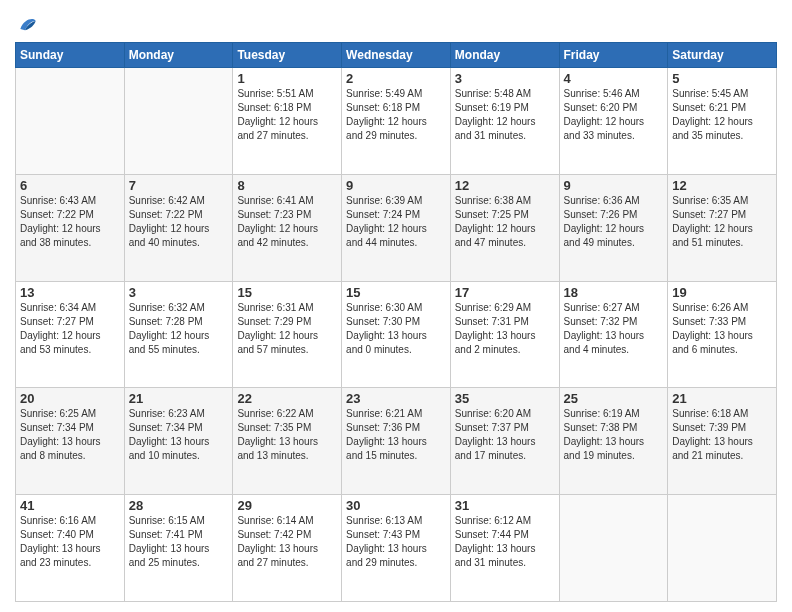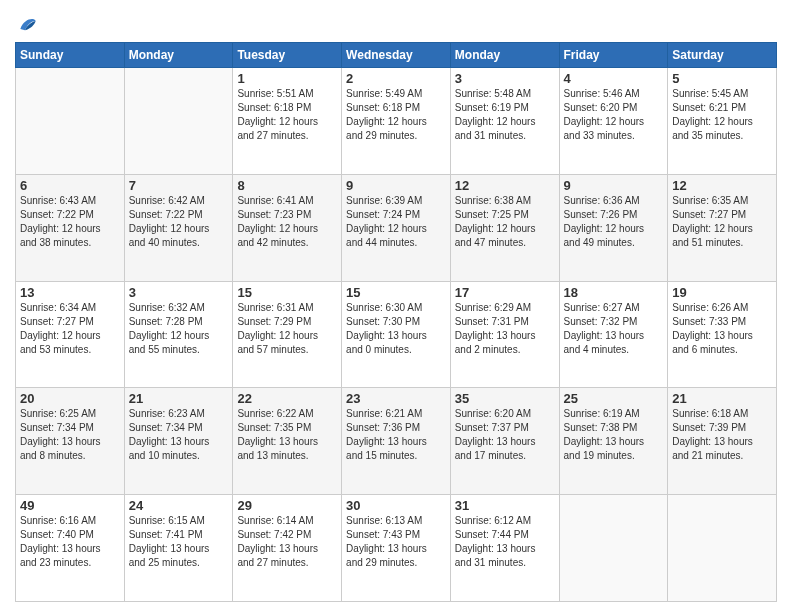--- a/index.html
+++ b/index.html
@@ -253,25 +253,25 @@
               <span class="day-number">25</span>
               <div class="day-info">Sunrise: 6:19 AM<br>Sunset: 7:38 PM<br>Daylight: 13 hours and 19 minutes.</div>
             </td>
             <td>
               <span class="day-number">21</span>
               <div class="day-info">Sunrise: 6:18 AM<br>Sunset: 7:39 PM<br>Daylight: 13 hours and 21 minutes.</div>
             </td>
           </tr>
           <tr>
             <td>
-              <span class="day-number">49</span>
+              <span class="day-number">41</span>
               <div class="day-info">Sunrise: 6:16 AM<br>Sunset: 7:40 PM<br>Daylight: 13 hours and 23 minutes.</div>
             </td>
             <td>
-              <span class="day-number">24</span>
+              <span class="day-number">28</span>
               <div class="day-info">Sunrise: 6:15 AM<br>Sunset: 7:41 PM<br>Daylight: 13 hours and 25 minutes.</div>
             </td>
             <td>
               <span class="day-number">29</span>
               <div class="day-info">Sunrise: 6:14 AM<br>Sunset: 7:42 PM<br>Daylight: 13 hours and 27 minutes.</div>
             </td>
             <td>
               <span class="day-number">30</span>
               <div class="day-info">Sunrise: 6:13 AM<br>Sunset: 7:43 PM<br>Daylight: 13 hours and 29 minutes.</div>
             </td>

